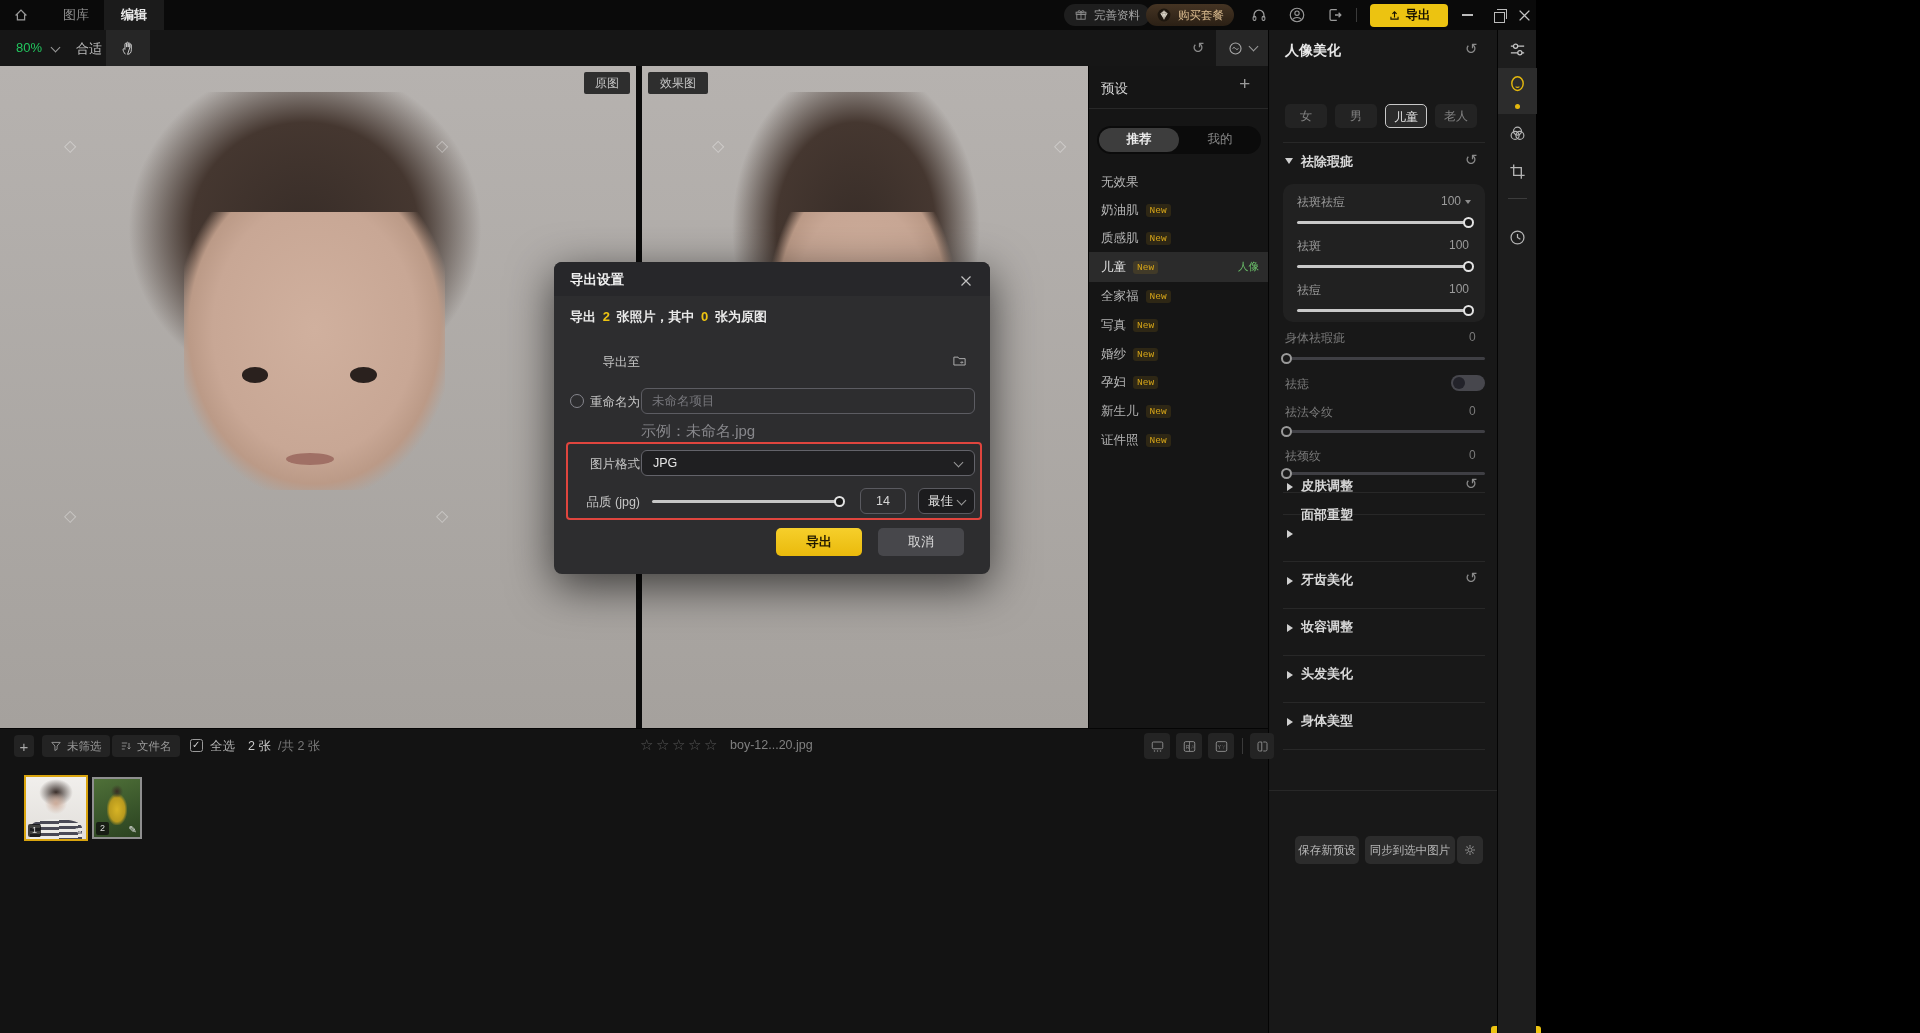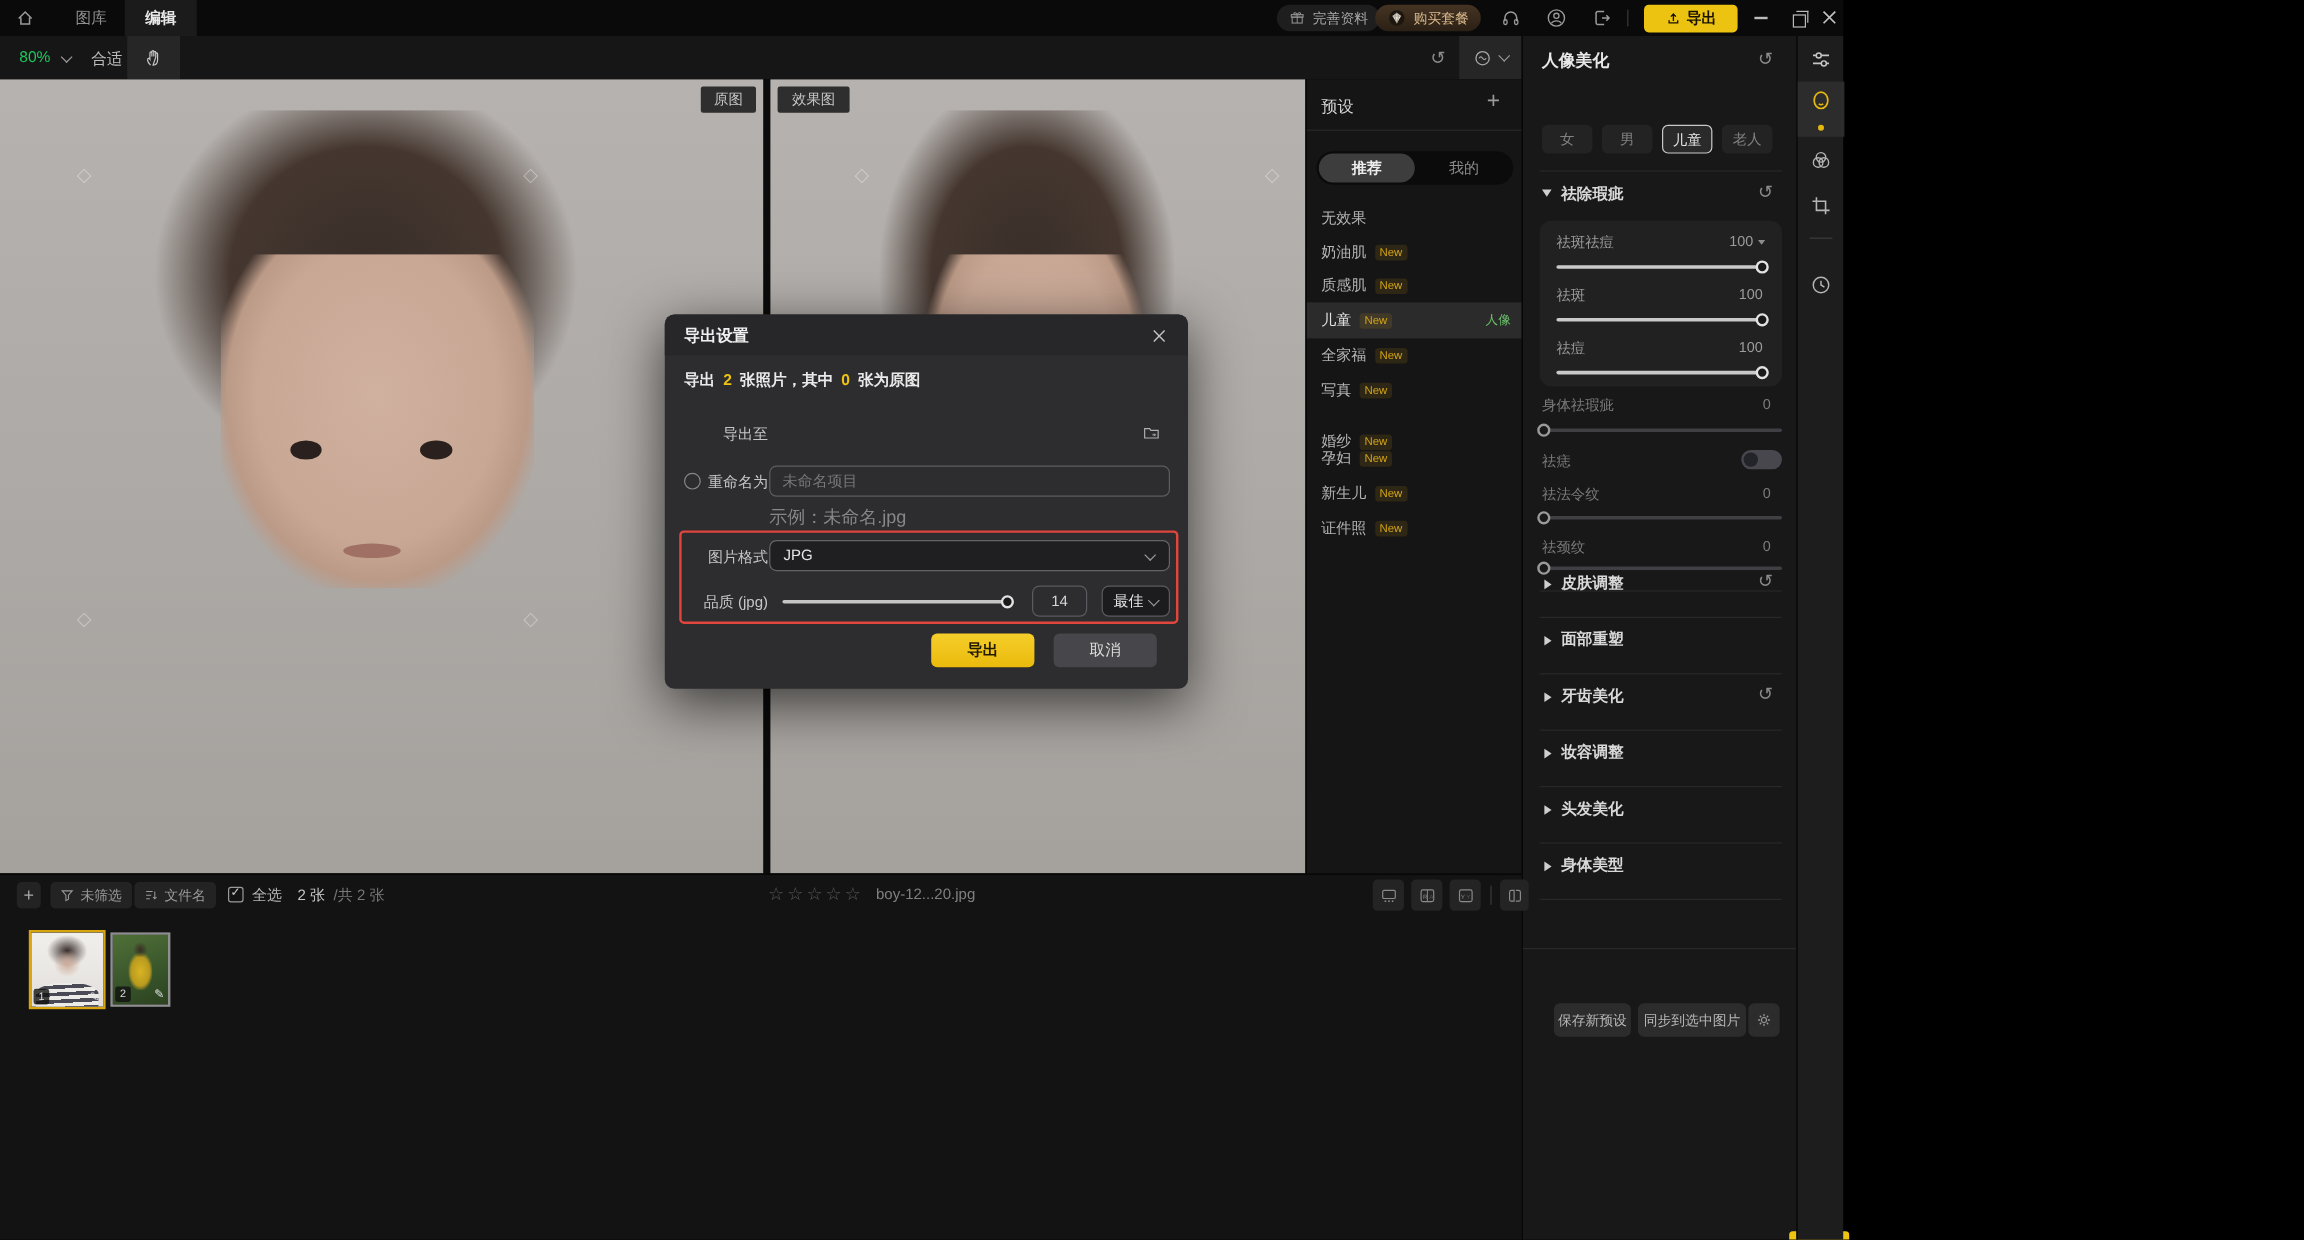--- a/index.html
+++ b/index.html
@@ -37,21 +37,21 @@
   .eye{position:absolute;width:4.2%;height:2.4%;border-radius:50%;background:#2a211e;}
   .mouth{position:absolute;left:45%;top:58.5%;width:7.5%;height:1.8%;border-radius:50%;background:#a07065;}
   .sweater{position:absolute;left:1%;right:1%;top:71%;bottom:-2%;
     background:repeating-linear-gradient(177deg,#ecе9e5 0px,#ece9e5 13px,#4a4a57 13px,#4a4a57 27px);
     border-radius:46% 46% 0 0 / 34% 34% 0 0;}
   .img-label{position:absolute;top:72px;height:22px;background:#2e2e2e;color:#c6c6c6;font-size:12px;
     line-height:22px;text-align:center;border-radius:2px;z-index:3;}
   .wm:before{content:"◇";color:rgba(255,255,255,.35);font-size:16px;}
 
   
-  .preset-panel{position:absolute;left:1088px;top:66px;width:180px;height:662px;background:#151515;border-left:1px solid #040404;box-sizing:border-box;}
+  .preset-panel{position:absolute;left:1088px;top:66px;width:180px;height:662px;background:#151515;border-left:1px solid #040404;box-sizing:border-box;font-family:Liberation Mono, monospace;}
   .param-panel{position:absolute;left:1268px;top:30px;width:229px;height:1003px;background:#181818;border-left:1px solid #040404;box-sizing:border-box;}
   .strip{position:absolute;left:1497px;top:30px;width:39px;height:1003px;background:#1d1d1d;border-left:1px solid #040404;box-sizing:border-box;}
   .divider{background:#282828;height:1px;}
   .preset-item{position:absolute;left:0;width:180px;height:28px;display:flex;align-items:center;padding-left:12px;box-sizing:border-box;gap:7px;}
   .preset-item .pname{font-size:12.5px;color:#b4b4b4;}
   .preset-item.selected{background:#2b2b2b;}
   .preset-item.selected .pname{color:#e2e2e2;}
   .badge-new{font-size:9.5px;color:#d6a518;background:rgba(214,165,24,.13);border-radius:3px;padding:1px 4px;}
   .tag-green{font-size:10.5px;color:#6abf69;margin-left:auto;margin-right:10px;}
   .tabpill{position:absolute;background:#0b0b0b;border-radius:15px;}
@@ -257,21 +257,21 @@
       <span class="tag-green">人像</span>
     </div>
     <div class="preset-item" style="top:216px;">
       <span class="pname">全家福</span>
       <span class="badge-new">New</span>
     </div>
     <div class="preset-item" style="top:245px;">
       <span class="pname">写真</span>
       <span class="badge-new">New</span>
     </div>
-    <div class="preset-item" style="top:288px;text-align:center;">
+    <div class="preset-item" style="top:274px;text-align:center;">
       <span class="pname">婚纱</span>
       <span class="badge-new">New</span>
     </div>
     <div class="preset-item" style="top:302px;">
       <span class="pname">孕妇</span>
       <span class="badge-new">New</span>
     </div>
     <div class="preset-item" style="top:331px;">
       <span class="pname">新生儿</span>
       <span class="badge-new">New</span>
@@ -336,21 +336,21 @@
     <div class="knob" style="left:12px;top:438px;border-color:#9a9a9a;"></div>
 
     <div class="divider abs" style="left:14px;top:462px;width:202px;"></div>
 
     <div class="tri-right abs" style="left:18px;top:453px;"></div>
     <span class="sec-label abs nw" style="left:32px;top:447px;">皮肤调整</span>
     <span class="reset-ic abs" style="left:196px;top:445px;"></span>
     <div class="divider abs" style="left:14px;top:484px;width:202px;"></div>
 
     <div class="tri-right abs" style="left:18px;top:500px;"></div>
-    <span class="sec-label abs nw" style="left:32px;top:494px;text-align:right;">面部重塑</span>
+    <span class="sec-label abs nw" style="left:32px;top:476px;text-align:right;">面部重塑</span>
     <div class="divider abs" style="left:14px;top:531px;width:202px;"></div>
 
     <div class="tri-right abs" style="left:18px;top:547px;"></div>
     <span class="sec-label abs nw" style="left:32px;top:541px;">牙齿美化</span>
     <span class="reset-ic abs" style="left:196px;top:539px;"></span>
     <div class="divider abs" style="left:14px;top:578px;width:202px;"></div>
 
     <div class="tri-right abs" style="left:18px;top:594px;"></div>
     <span class="sec-label abs nw" style="left:32px;top:588px;">妆容调整</span>
     <div class="divider abs" style="left:14px;top:625px;width:202px;"></div>

